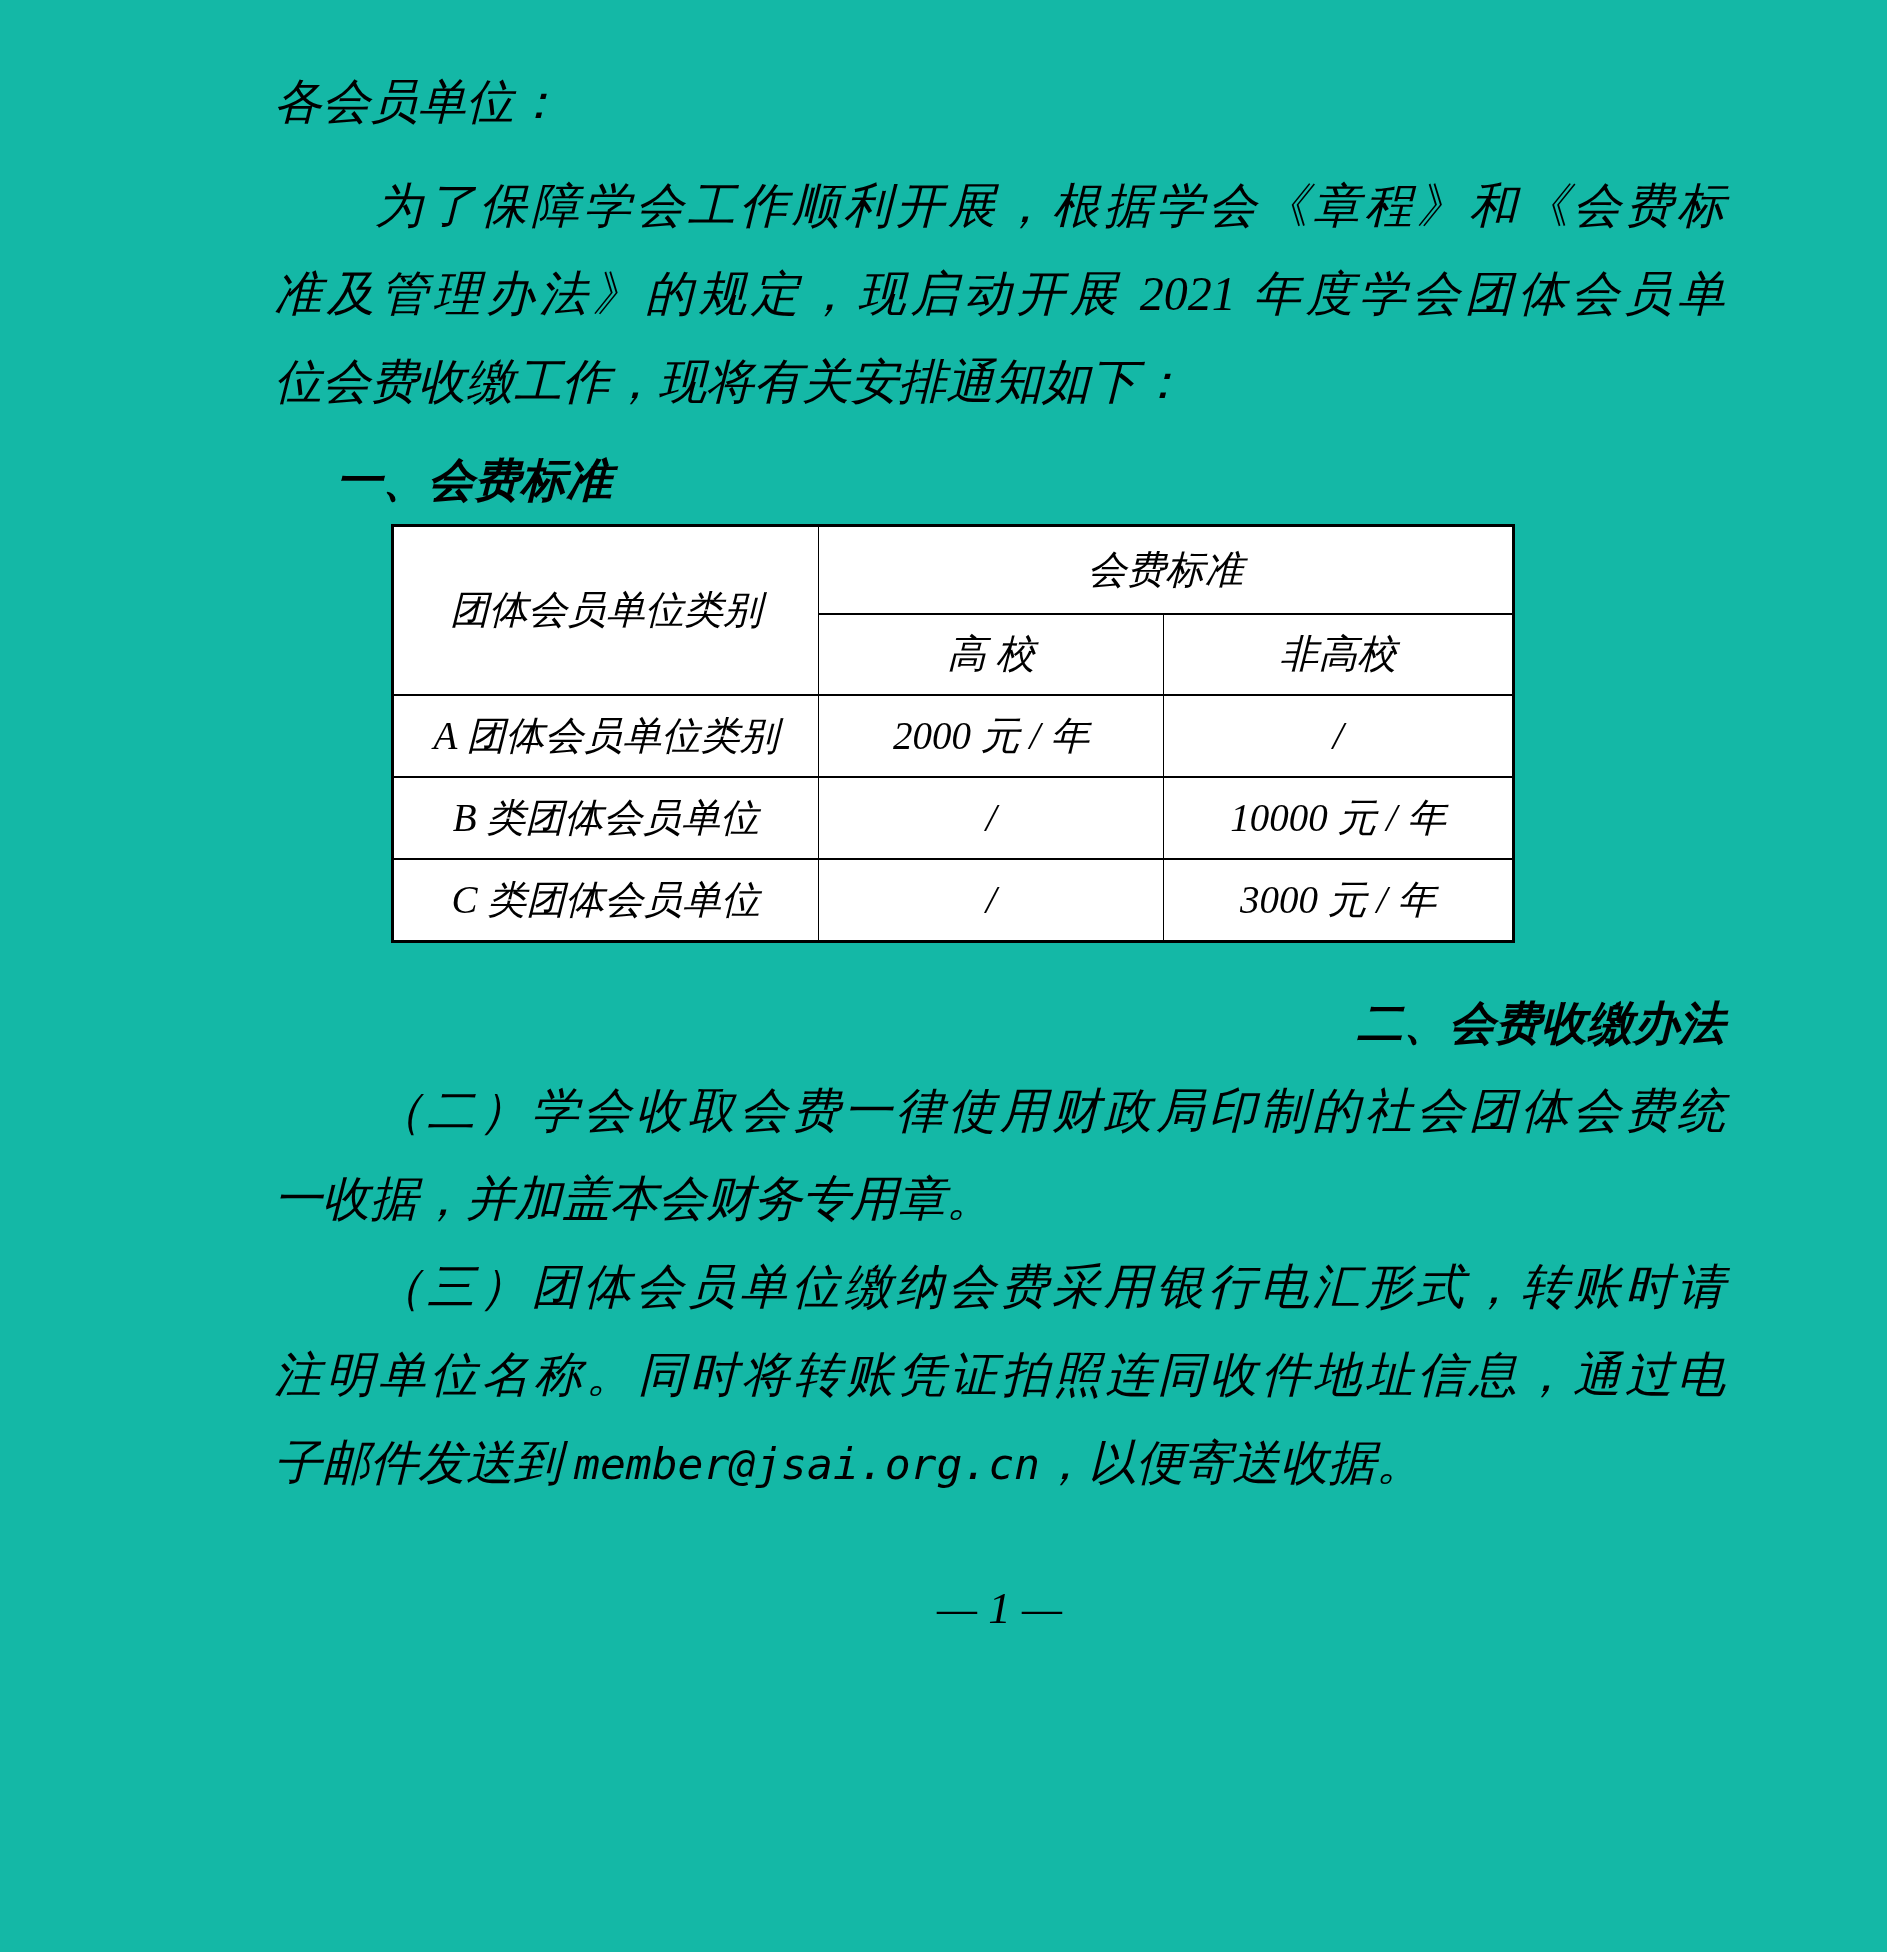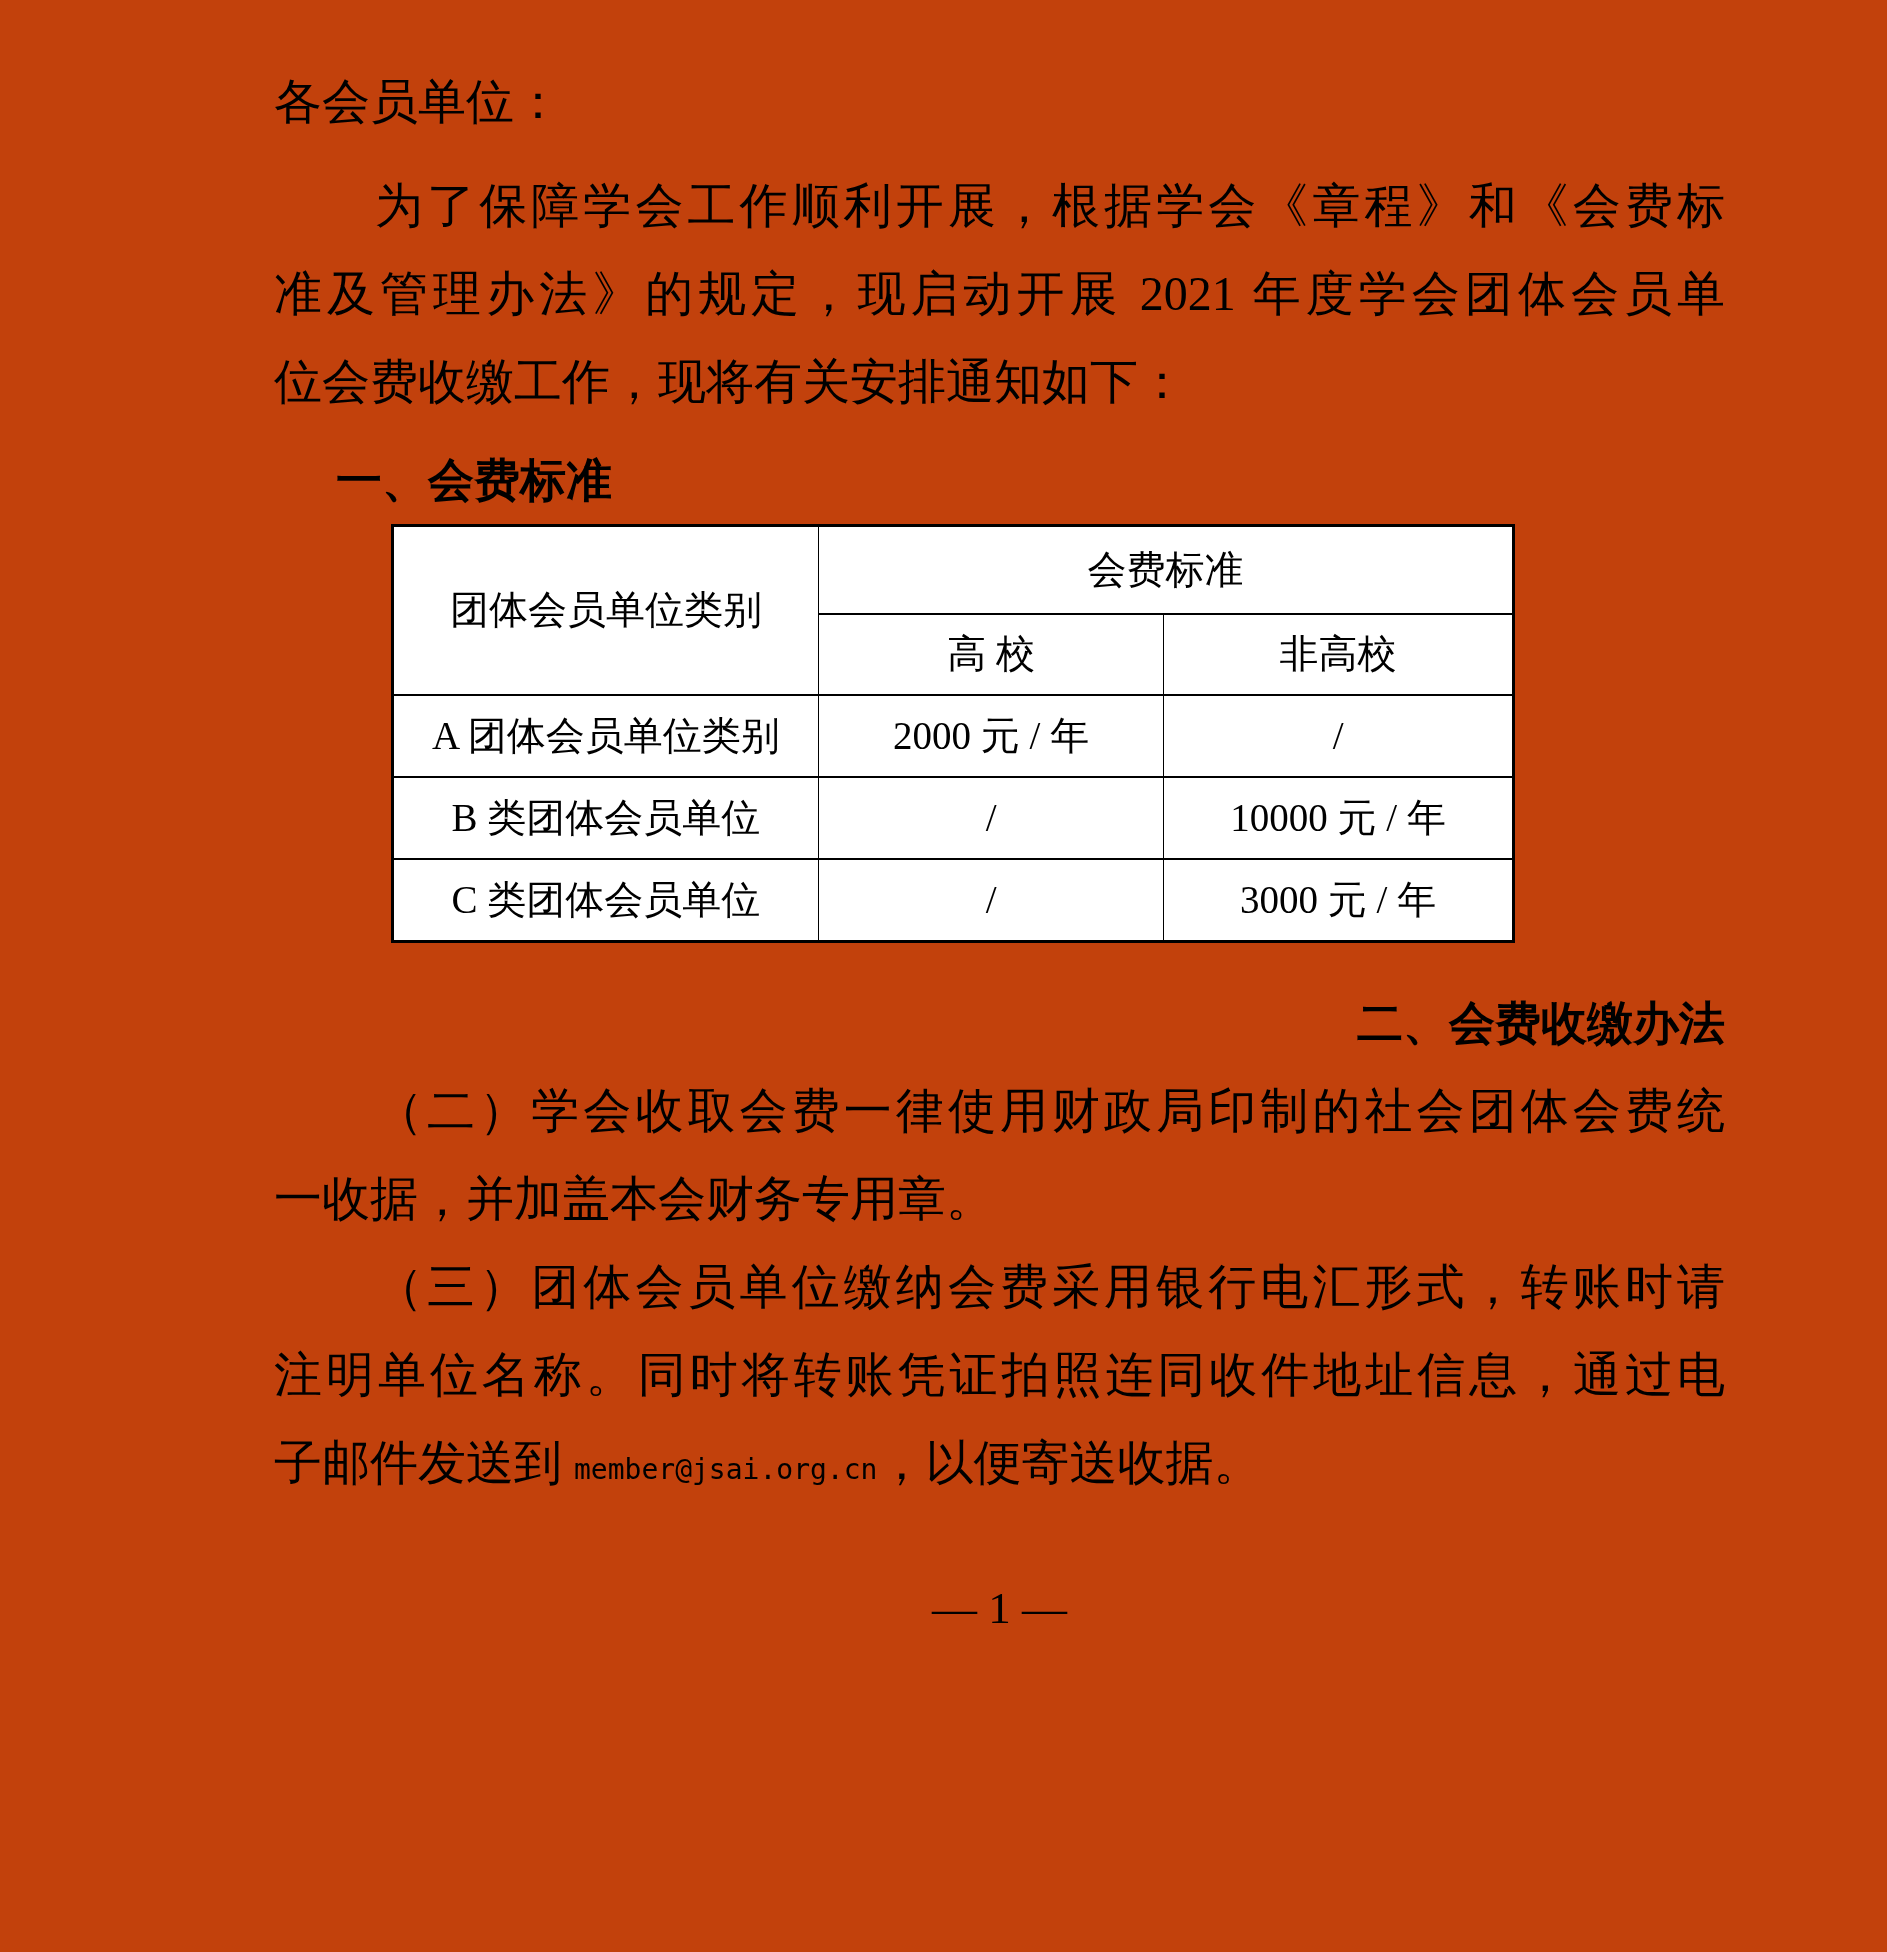--- a/index.html
+++ b/index.html
@@ -5,24 +5,25 @@
   html, body {
     margin: 0;
     padding: 0;
     background: #888888;
   }
   .page {
     position: relative;
     width: 1887px;
     height: 1952px;
     margin: 0 auto;
-    background: #c2410c;
+    background: #14b8a6;
     overflow: hidden;
     color: #000000;
     font-family: "Liberation Serif", "DejaVu Serif", serif;
+    font-style: italic;
   }
   .content {
     padding: 58px 162px 0 274px;
   }
   .line {
     font-size: 48px;
     height: 88px;
     line-height: 88px;
     white-space: nowrap;
   }
@@ -68,21 +69,21 @@
     overflow: hidden;
   }
   table.fee-table {
     border: 3.1px solid #000000;
   }
   tr.hdr-1 td, tr.hdr-1 th { height: 86px; }
   tr.hdr-2 td, tr.hdr-2 th { height: 79px; }
   tr.data-row td { height: 80px; }
   .mono {
     font-family: "DejaVu Sans Mono", "Liberation Mono", monospace;
-    font-size: 28px;
+    font-size: 43px;
   }
   .footer-line {
     margin-top: 57px;
     font-size: 45px;
     height: 88px;
     line-height: 88px;
     text-align: center;
   }
 </style>
 </head>

